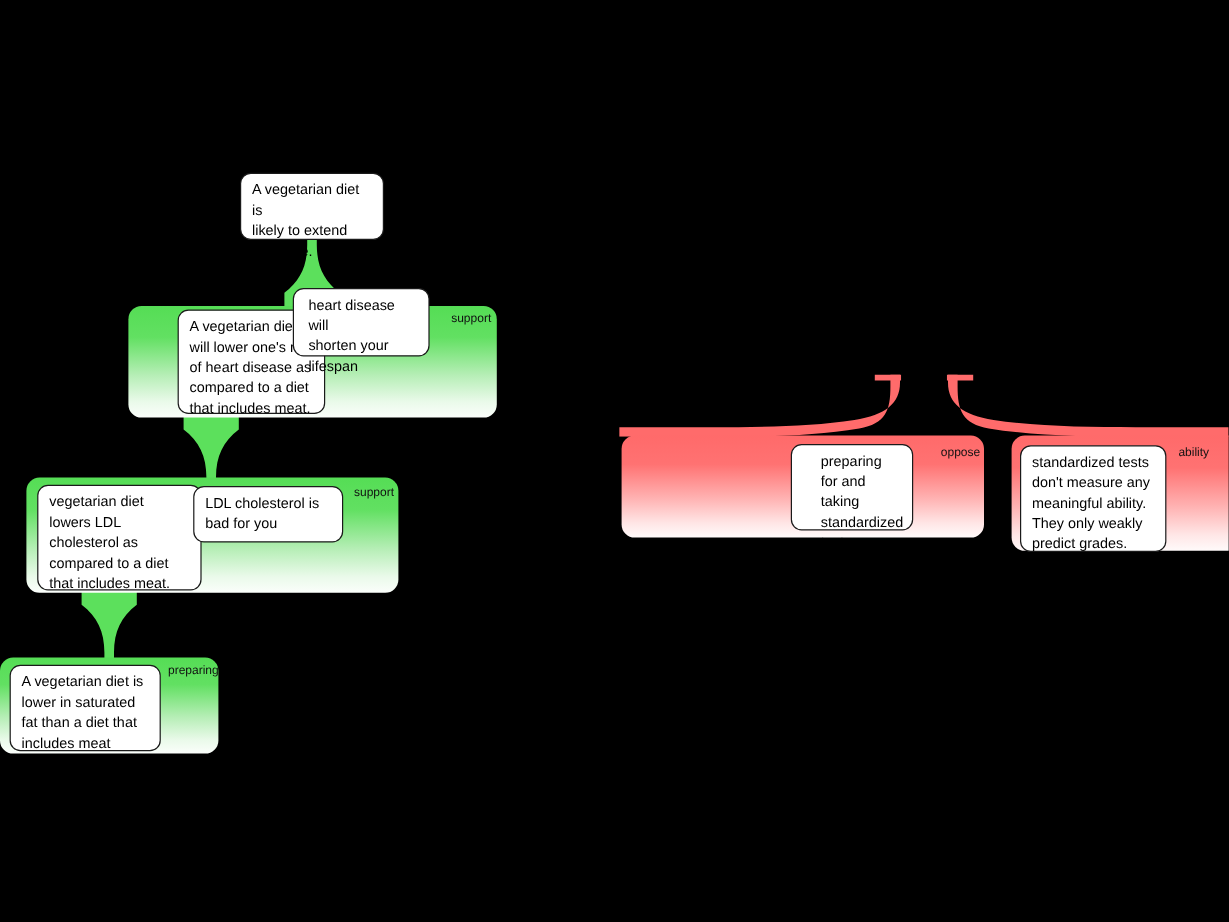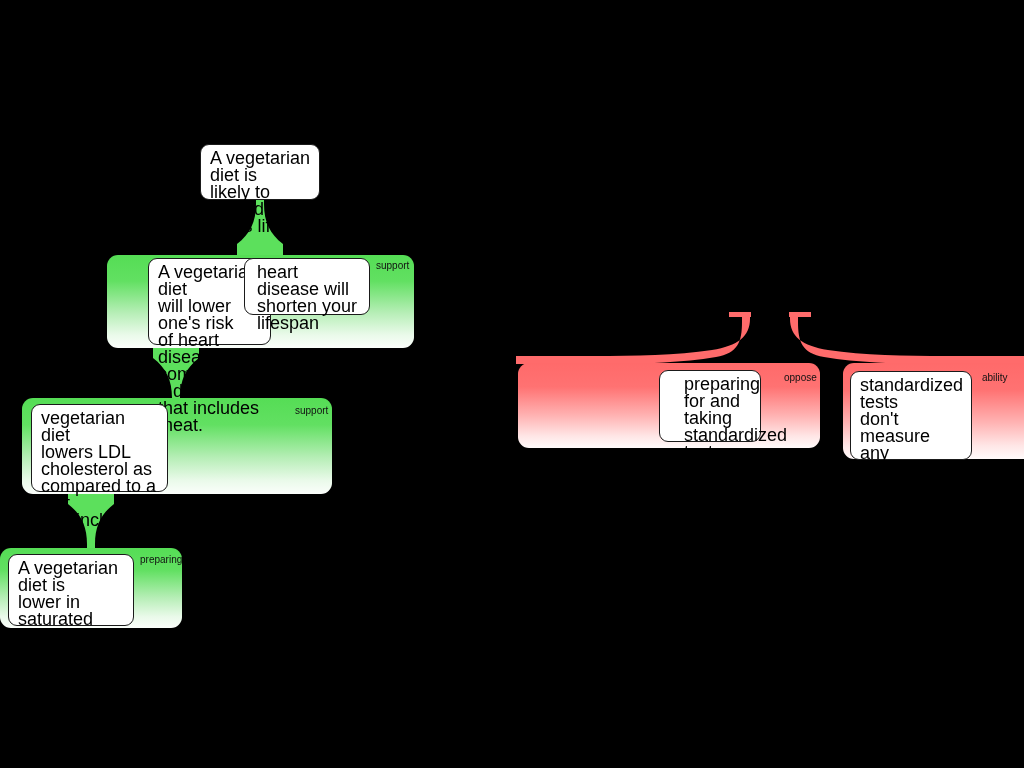--- a/index.html
+++ b/index.html
@@ -18,21 +18,21 @@
   }
 
   
   .claim {
     position: absolute;
     box-sizing: border-box;
     background: #ffffff;
     border: 1.3px solid #1a1a1a;
     border-radius: 9px;
     color: #000000;
-    font-size: 18px;
+    font-size: 12px;
     line-height: 17px;
     padding: 5px 8px 5px 9px;
     z-index: 6;
     white-space: pre-line;
   }
 
   
   .group {
     position: absolute;
     box-sizing: border-box;
@@ -73,37 +73,39 @@
     </svg>
   </div>
 
   <div class="group support" style="left:107px; top:255px; width:307px; height:93px;"></div>
   <div class="group-label" style="left:376px; top:260px;">support</div>
   <div class="claim" style="left:115px; top:258px; width:123px; height:87px;margin-left:33px;">A vegetarian diet
 will lower one's risk
 of heart disease as
 compared to a diet
 that includes meat.</div>
-  <div class="claim" style="left:244px; top:258px; width:126px; height:57px;padding-left:12px;">heart disease will
+  <div class="claim" style="left:244px; top:240px; width:114px; height:57px;padding-left:12px;">heart disease will
 shorten your
 lifespan</div>
 
   <div class="connector" style="left:152px; top:344px; width:48px; height:62px;">
     <svg width="48" height="62" viewBox="0 0 48 62">
       <path d="M1 0 L47 0 L47 14 C34 24 28 36 28 54 L28 62 L20 62 L20 54 C20 36 14 24 1 14 Z" fill="#5ce05c"></path>
     </svg>
   </div>
 
   <div class="group support" style="left:22px; top:398px; width:310px; height:96px;"></div>
   <div class="group-label" style="left:295px; top:405px;">support</div>
   <div class="claim" style="left:31px; top:404px; width:137px; height:88px;">vegetarian diet
 lowers LDL
 cholesterol as
 compared to a diet
 that includes meat.</div>
+  <div class="claim" style="left:161px; top:405px; width:125px; height:47px;">LDL cholesterol is
+bad for you</div>
 
   <div class="connector" style="left:67px; top:490px; width:48px; height:62px;">
     <svg width="48" height="62" viewBox="0 0 48 62">
       <path d="M1 0 L47 0 L47 14 C34 24 28 36 28 54 L28 62 L20 62 L20 54 C20 36 14 24 1 14 Z" fill="#5ce05c"></path>
     </svg>
   </div>
 
   <div class="group support" style="left:0px; top:548px; width:182px; height:80px;"></div>
   <div class="group-label" style="left:140px; top:554px;">preparing</div>
   <div class="claim" style="left:8px; top:554px; width:126px; height:72px;">A vegetarian diet is

